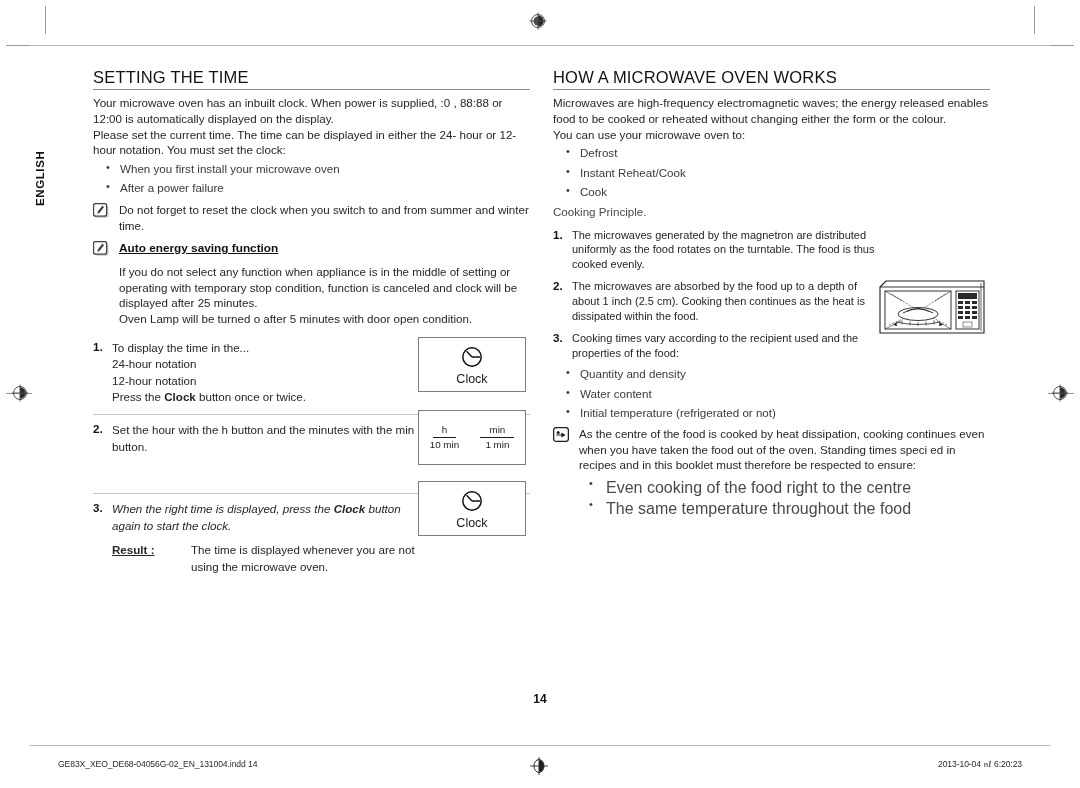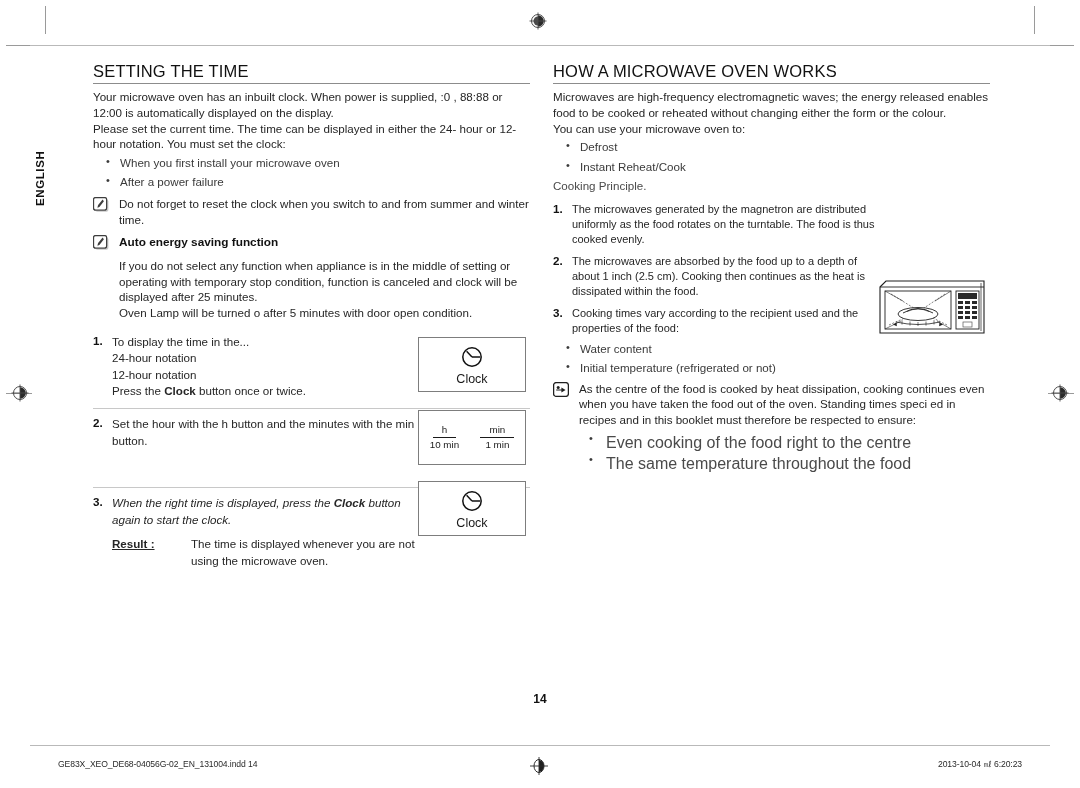--- a/index.html
+++ b/index.html
@@ -57,21 +57,21 @@
     font-size: 11.5px;
     font-weight: bold;
     letter-spacing: 0.6px;
     color: #111;
     white-space: nowrap;
   }
 
   
   .col {
     position: absolute;
-    top: 62px;
+    top: 68px;
   }
   .col-left  { left: 93px;  width: 437px; }
   .col-right { left: 553px; width: 437px; }
 
   h2.section-title {
     margin: 0 0 2px 0;
     font-size: 16.5px;
     font-weight: normal;
     letter-spacing: 0.2px;
     color: #111;
@@ -126,20 +126,21 @@
   .note .note-icon {
     position: absolute;
     left: 0; top: 1px;
     width: 16px; height: 15px;
   }
   .note-icon svg { display: block; }
   .note-strong {
     font-weight: bold;
     font-size: 11.8px;
     color: #111;
+    text-decoration: underline;
   }
   .note-body {
     margin-top: 4px;
     padding-left: 26px;
     font-size: 11.6px;
     line-height: 1.35;
     color: #262626;
   }
 
   
@@ -442,40 +443,42 @@
 
     <h2 class="section-title">HOW A MICROWAVE OVEN WORKS</h2>
     <div class="title-rule"></div>
 
     <p class="body">Microwaves are high-frequency electromagnetic waves; the energy released enables food to be cooked or reheated without changing either the form or the colour.</p>
     <p class="body">You can use your microwave oven to:</p>
 
     <ul class="bullets">
       <li>Defrost</li>
       <li>Instant Reheat/Cook</li>
+      <li>Cook</li>
     </ul>
 
     <p class="body" style="color:#4a4a4a;">Cooking Principle.</p>
 
     <div class="rstep" style="margin-top:8px;">
       <span class="rstep-num">1.</span>
       <div class="rstep-text" style="width:310px;">The microwaves generated by the magnetron are distributed uniformly as the food rotates on the turntable. The food is thus cooked evenly.</div>
     </div>
 
     <div class="rstep">
       <span class="rstep-num">2.</span>
       <div class="rstep-text" style="width:310px;">The microwaves are absorbed by the food up to a depth of about 1 inch (2.5 cm). Cooking then continues as the heat is dissipated within the food.</div>
     </div>
 
     <div class="rstep">
       <span class="rstep-num">3.</span>
       <div class="rstep-text" style="width:310px;">Cooking times vary according to the recipient used and the properties of the food:</div>
     </div>
 
     <ul class="bullets" style="margin-top:-2px;">
+      <li>Quantity and density</li>
       <li>Water content</li>
       <li>Initial temperature (refrigerated or not)</li>
     </ul>
 
     <div class="note" style="margin-top:5px;">
       <span class="note-icon">
         <svg width="16" height="15" viewBox="0 0 16 15">
           <rect x="0.6" y="0.6" width="14.8" height="13.8" rx="2.6" fill="#ffffff" stroke="#1f1f1f" stroke-width="1.3"></rect>
           <path d="M3.2 7.4 L8.4 7.4 L8.4 5.4 L12.6 7.9 L8.4 10.4 L8.4 8.6 L3.2 8.6 Z" fill="#1f1f1f"></path>
           <circle cx="5.2" cy="5.6" r="1.5" fill="#1f1f1f"></circle>

